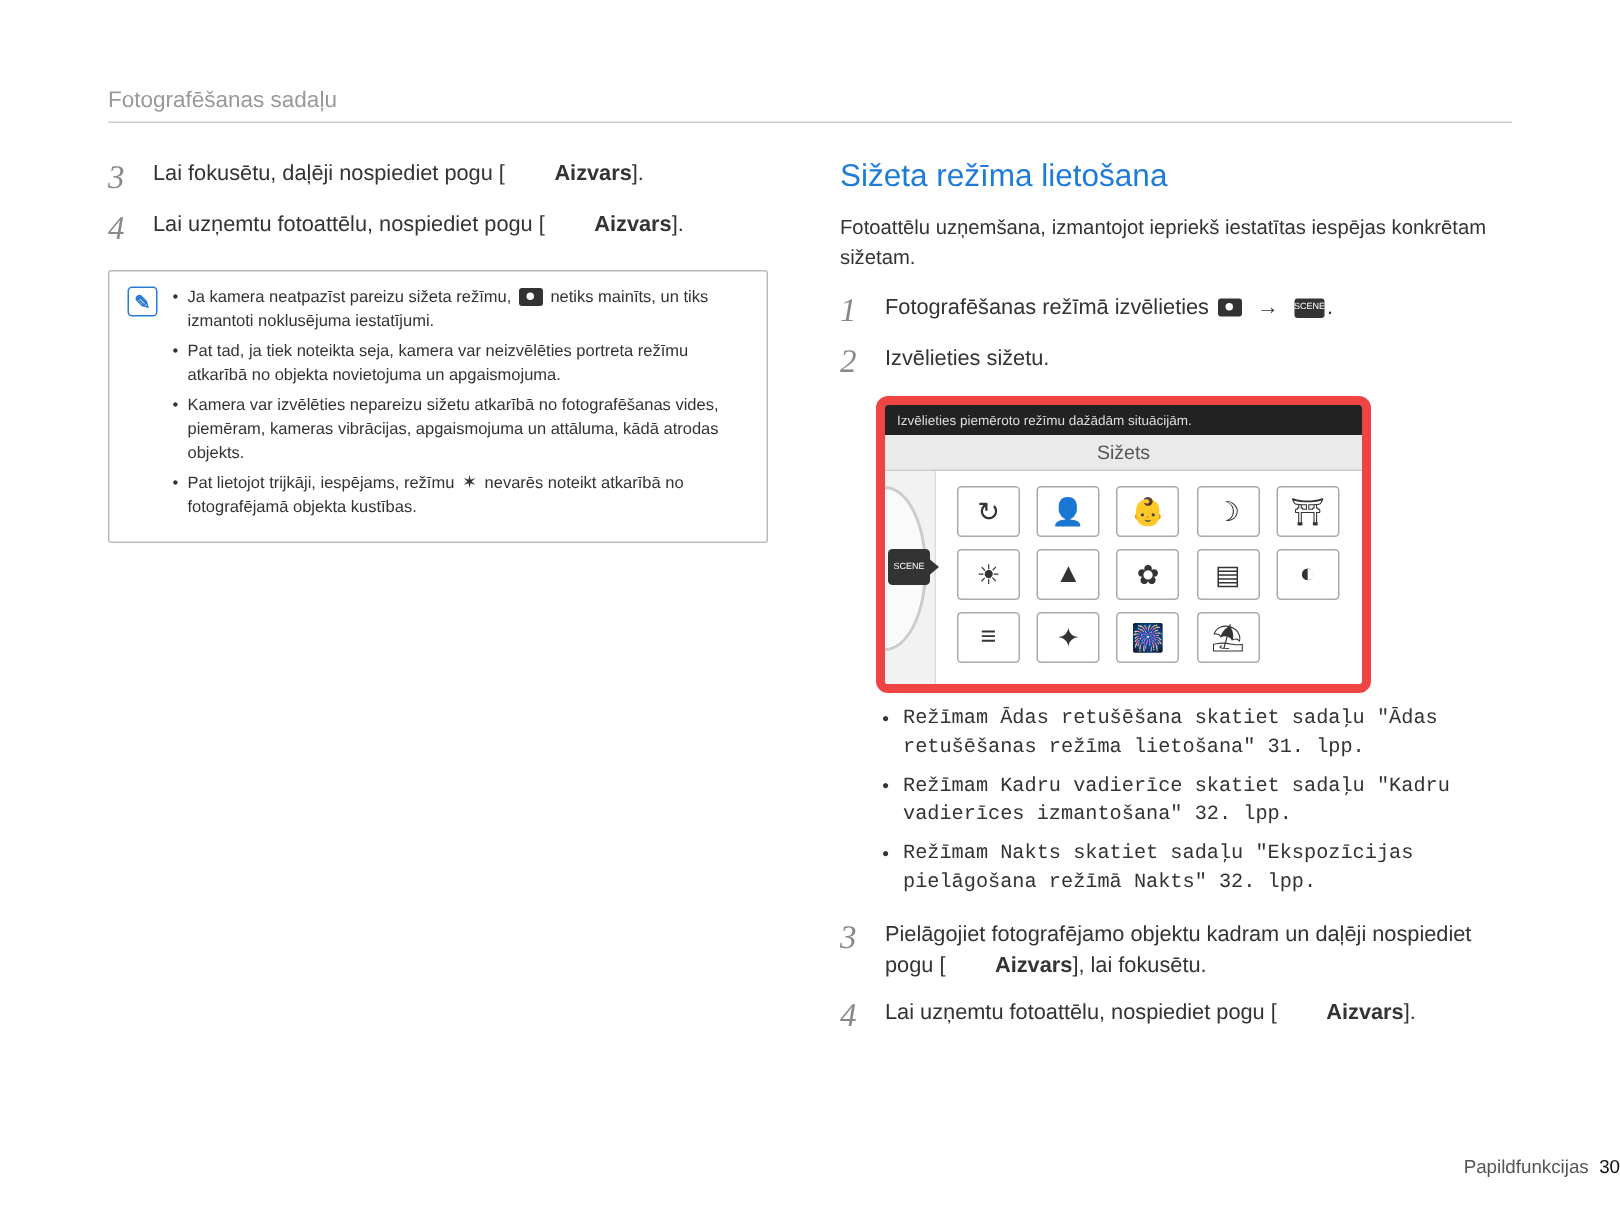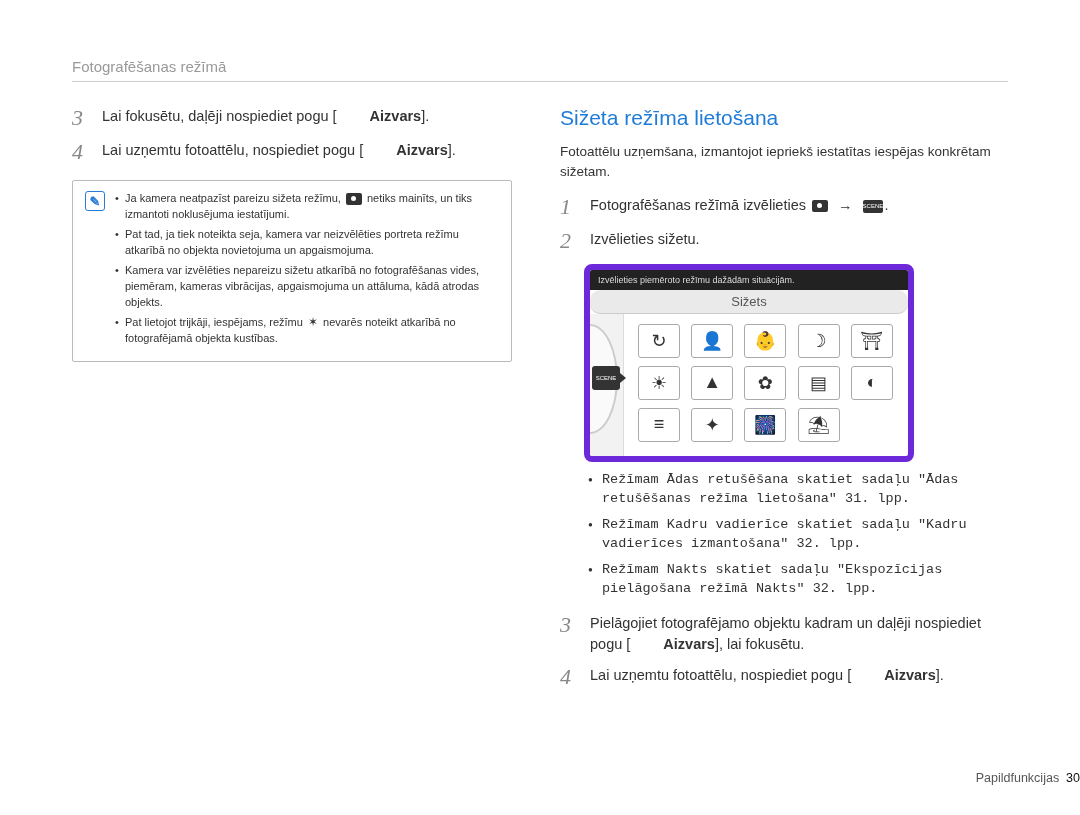--- a/index.html
+++ b/index.html
@@ -119,40 +119,39 @@
     margin-bottom: 12px;
   }
   .subtext {
     font-size: 13.5px;
     line-height: 1.45;
     margin-bottom: 14px;
   }
   .arrow { margin: 0 4px; }
   .device-screen {
     width: 330px;
-    border: 6px solid #6d28d9;
+    border: 6px solid #ef4444;
     border-radius: 8px;
     background: #fff;
     margin: 8px 0 8px 24px;
     overflow: hidden;
   }
   .ds-hint {
     background: #222;
     color: #ddd;
     font-size: 9px;
     padding: 5px 8px;
   }
   .ds-title {
     background: #eaeaea;
     color: #555;
     font-size: 13px;
     text-align: center;
     padding: 4px 0;
     border-bottom: 1px solid #ccc;
-    border-radius: 10px;
   }
   .ds-body {
     display: flex;
     align-items: stretch;
   }
   .ds-dial {
     width: 34px;
     background: #f2f2f2;
     border-right: 1px solid #ddd;
     position: relative;
@@ -232,21 +231,21 @@
     text-align: right;
     font-size: 12.5px;
     color: #555;
   }
   .footer .pnum { color: #111; }
 </style>
 </head>
 <body>
 
 <div class="page">
-  <div class="breadcrumb">Fotografēšanas režīmā</div>
+  <div class="breadcrumb">Fotografēšanas sadaļu</div>
 
   <div class="columns">
 
     <div class="col-left">
       <div class="step">
         <div class="step-num">3</div>
         <div class="step-text">
           <span>Lai fokusētu, daļēji nospiediet pogu [</span><b>Aizvars</b><span>].</span>
         </div>
       </div>

